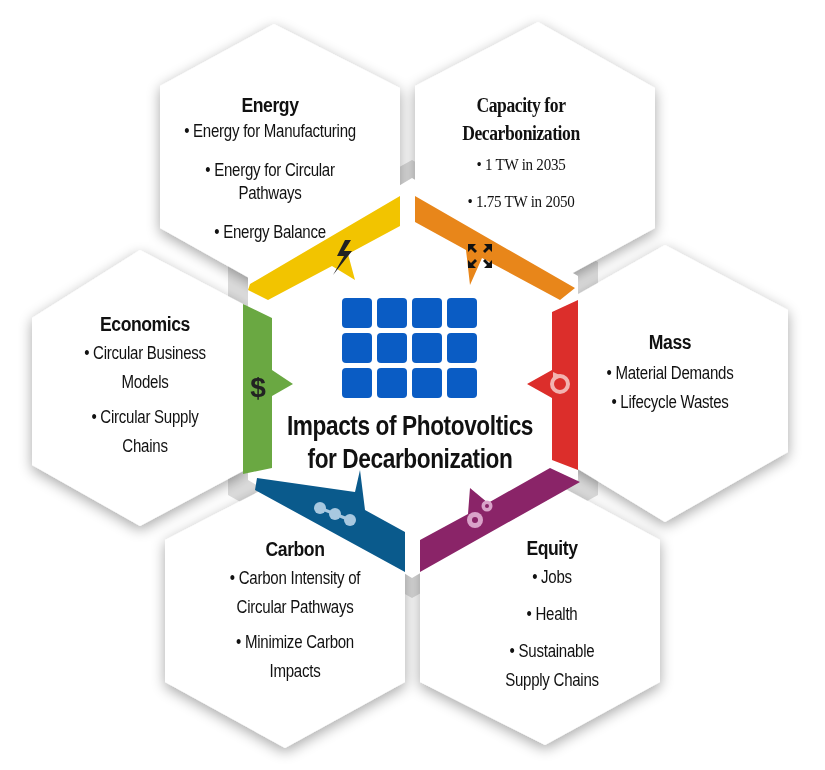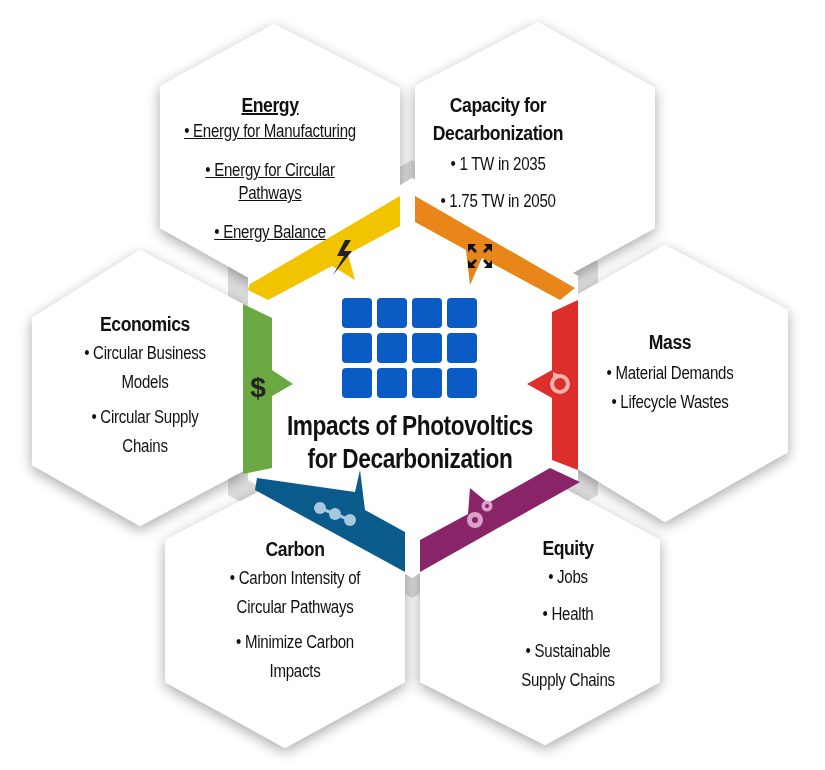--- a/index.html
+++ b/index.html
@@ -94,31 +94,31 @@
       <rect x="377" y="333" width="30" height="30" rx="4"></rect>
       <rect x="412" y="333" width="30" height="30" rx="4"></rect>
       <rect x="447" y="333" width="30" height="30" rx="4"></rect>
       <rect x="342" y="368" width="30" height="30" rx="4"></rect>
       <rect x="377" y="368" width="30" height="30" rx="4"></rect>
       <rect x="412" y="368" width="30" height="30" rx="4"></rect>
       <rect x="447" y="368" width="30" height="30" rx="4"></rect>
     </g>
   </svg>
 
-  <div class="hex-text" style="left:160px; top:93px; width:220px;text-decoration:underline;">
+  <div class="hex-text" style="left:160px; top:93px; width:220px;">
     <span class="title">Energy</span>
     <span class="gap" style="height:3px"></span>
     <span class="item" style="line-height:23px">• Energy for Manufacturing</span>
     <span class="gap" style="height:16px"></span>
     <span class="item">• Energy for Circular Pathways</span>
     <span class="gap" style="height:16px"></span>
     <span class="item">• Energy Balance</span>
   </div>
 
-  <div class="hex-text" style="left:392px; top:93px; width:212px;">
+  <div class="hex-text" style="left:415px; top:93px; width:212px;font-family:Liberation Serif, serif;">
     <span class="title">Capacity for</span>
     <span class="title" style="margin-top:4px">Decarbonization</span>
     <span class="gap" style="height:8px"></span>
     <span class="item">• 1 TW in 2035</span>
     <span class="gap" style="height:14px"></span>
     <span class="item">• 1.75 TW in 2050</span>
   </div>
 
   <div class="hex-text" style="left:45px; top:312px; width:200px;">
     <span class="title">Economics</span>
@@ -140,21 +140,21 @@
   <div class="hex-text" style="left:165px; top:537px; width:260px;">
     <span class="title">Carbon</span>
     <span class="gap" style="height:6px"></span>
     <span class="item">• Carbon Intensity of</span>
     <span class="item" style="margin-top:6px">Circular Pathways</span>
     <span class="gap" style="height:12px"></span>
     <span class="item">• Minimize Carbon</span>
     <span class="item" style="margin-top:6px">Impacts</span>
   </div>
 
-  <div class="hex-text" style="left:436px; top:536px; width:264px;">
+  <div class="hex-text" style="left:420px; top:536px; width:264px;">
     <span class="title">Equity</span>
     <span class="gap" style="height:6px"></span>
     <span class="item">• Jobs</span>
     <span class="gap" style="height:14px"></span>
     <span class="item">• Health</span>
     <span class="gap" style="height:14px"></span>
     <span class="item">• Sustainable</span>
     <span class="item" style="margin-top:6px">Supply Chains</span>
   </div>
 

